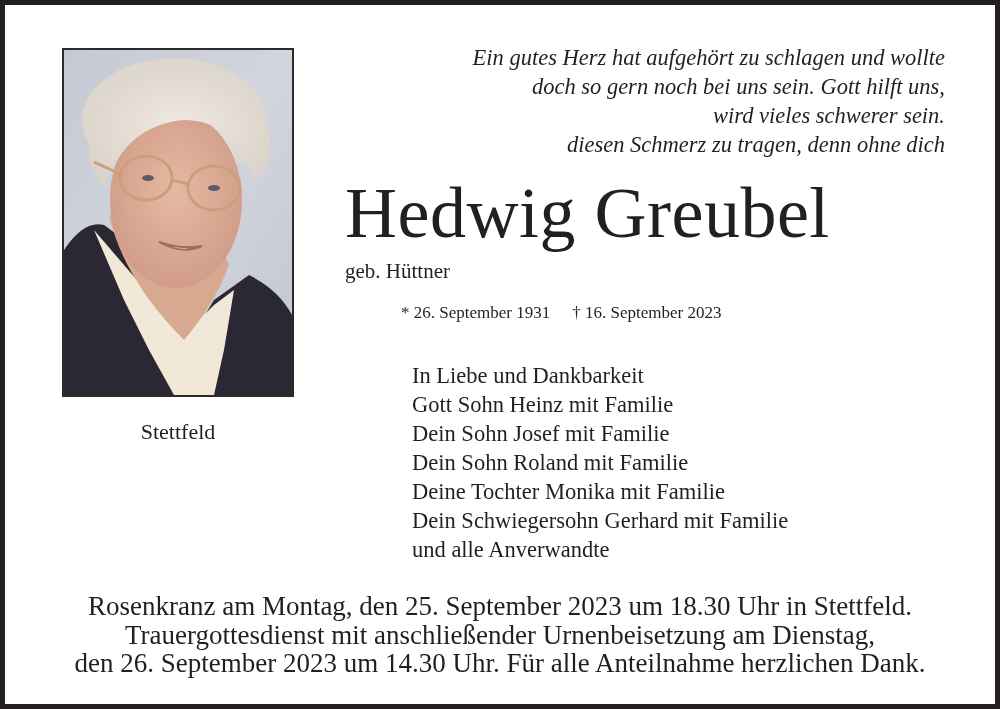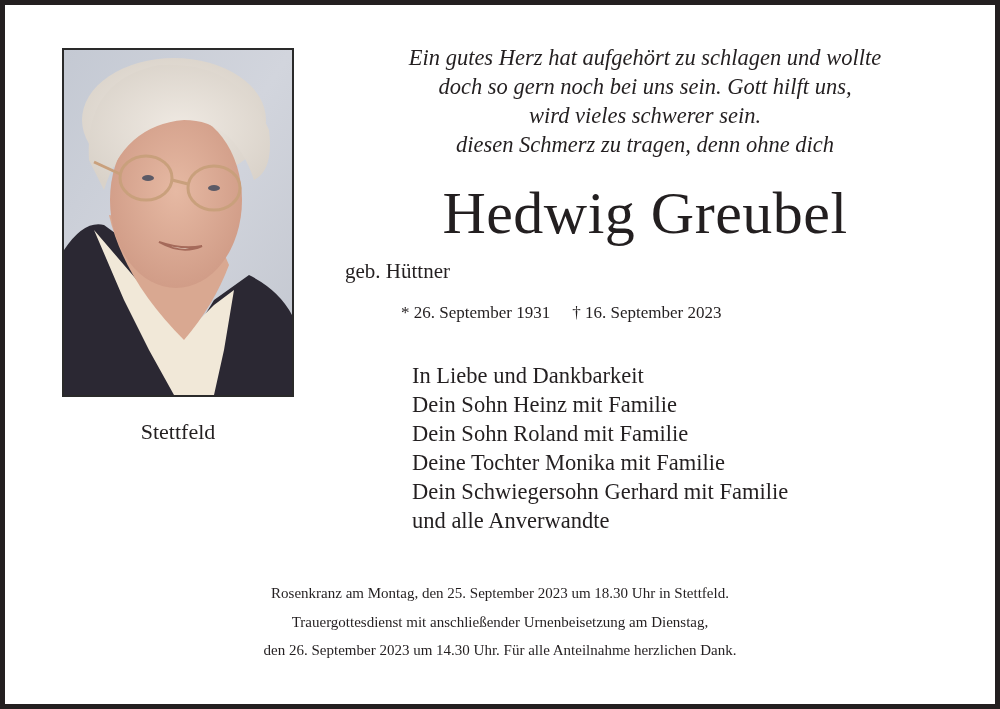--- a/index.html
+++ b/index.html
@@ -27,32 +27,31 @@
     position: absolute;
     left: 57px; top: 414px;
     width: 232px;
     text-align: center;
     font-size: 22px;
   }
   .verse {
     position: absolute;
     left: 340px; top: 38px;
     width: 600px;
-    text-align: center;
+    text-align: right;
     font-style: italic;
     font-size: 22.5px;
     line-height: 29px;
   }
   .verse div { white-space: nowrap; }
   .name {
     position: absolute;
     left: 340px; top: 170px;
     width: 600px;
-    text-align: center;
-    font-size: 60px;
+    font-size: 72px;
     line-height: 76px;
     letter-spacing: 0.5px;
   }
   .maiden {
     position: absolute;
     left: 340px; top: 254px;
     width: 600px;
     text-align: left;
     font-size: 21px;
   }
@@ -65,24 +64,24 @@
   .dates .death { margin-left: 22px; }
   .mourners {
     position: absolute;
     left: 407px; top: 356px;
     font-size: 22.5px;
     line-height: 29px;
   }
   .mourners div { white-space: nowrap; }
   .service {
     position: absolute;
-    left: 0; top: 574px;
+    left: 0; top: 587px;
     width: 990px;
     text-align: center;
-    font-size: 15px;
+    font-size: 27px;
     line-height: 28.5px;
   }
   .service div { white-space: nowrap; }
 </style>
 </head>
 <body>
 
 <div class="card">
 
   <div class="photo-frame">
@@ -140,21 +139,22 @@
   <div class="name">Hedwig Greubel</div>
 
   <div class="maiden">geb. Hüttner</div>
 
   <div class="dates">
     <span>* 26. September 1931</span><span class="death">† 16. September 2023</span>
   </div>
 
   <div class="mourners">
     <div>In Liebe und Dankbarkeit</div>
-    <div>Dein Sohn Heinz mit Familie</div>
+    <div>Gott Sohn Heinz mit Familie</div>
+    <div>Dein Sohn Josef mit Familie</div>
     <div>Dein Sohn Roland mit Familie</div>
     <div>Deine Tochter Monika mit Familie</div>
     <div>Dein Schwiegersohn Gerhard mit Familie</div>
     <div>und alle Anverwandte</div>
   </div>
 
   <div class="service">
     <div>Rosenkranz am Montag, den 25. September 2023 um 18.30 Uhr in Stettfeld.</div>
     <div>Trauergottesdienst mit anschließender Urnenbeisetzung am Dienstag,</div>
     <div>den 26. September 2023 um 14.30 Uhr. Für alle Anteilnahme herzlichen Dank.</div>

